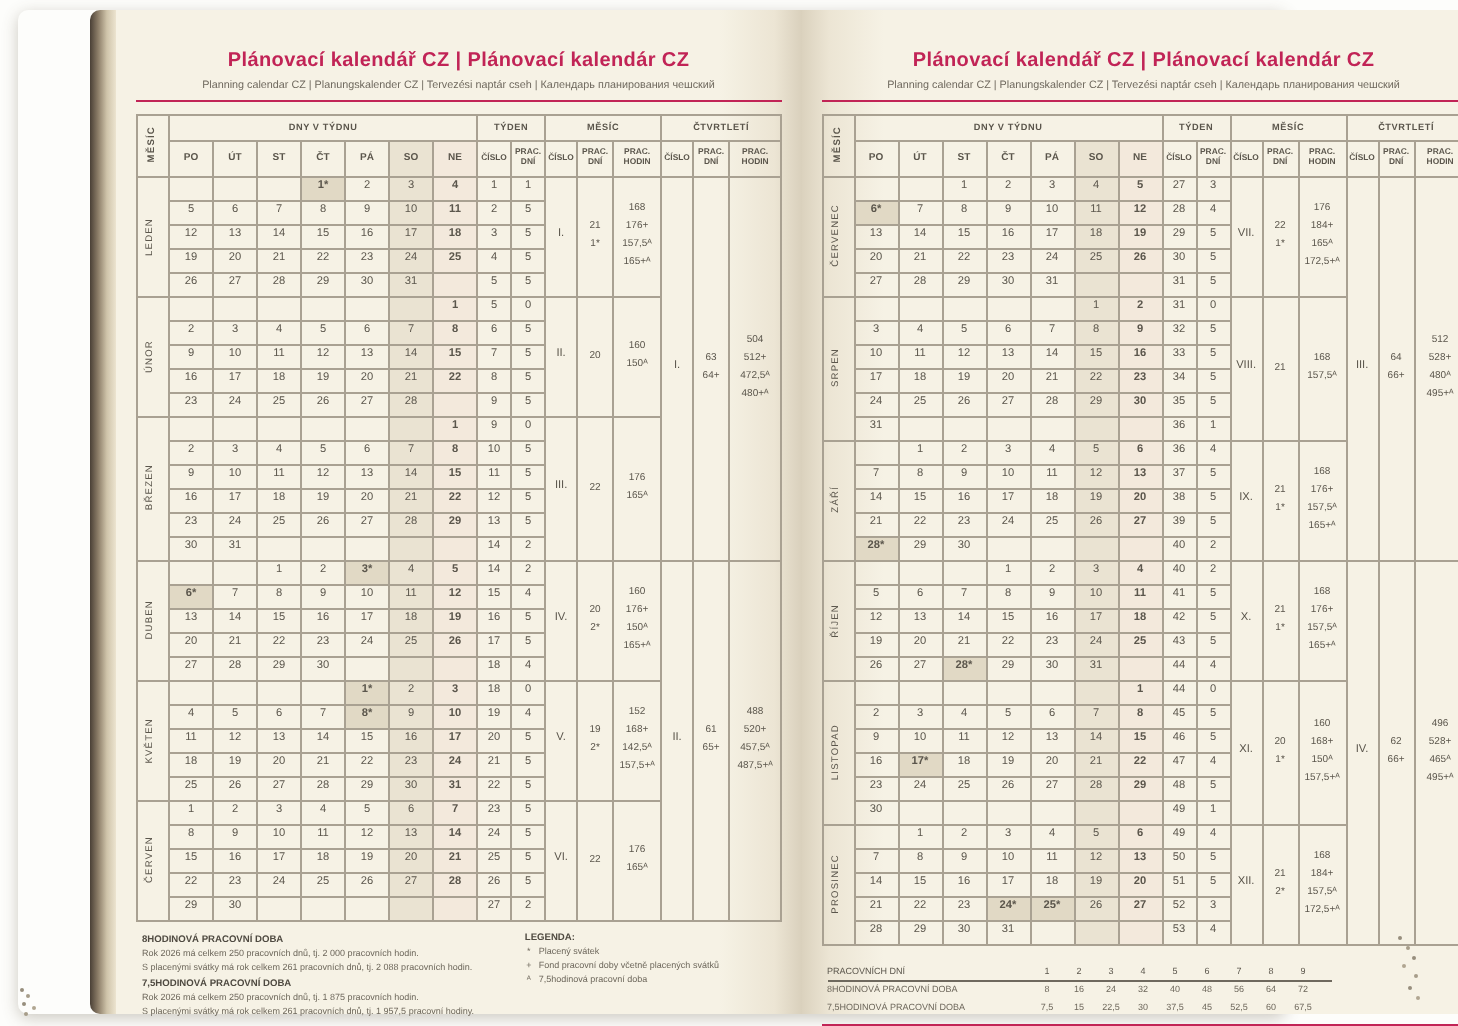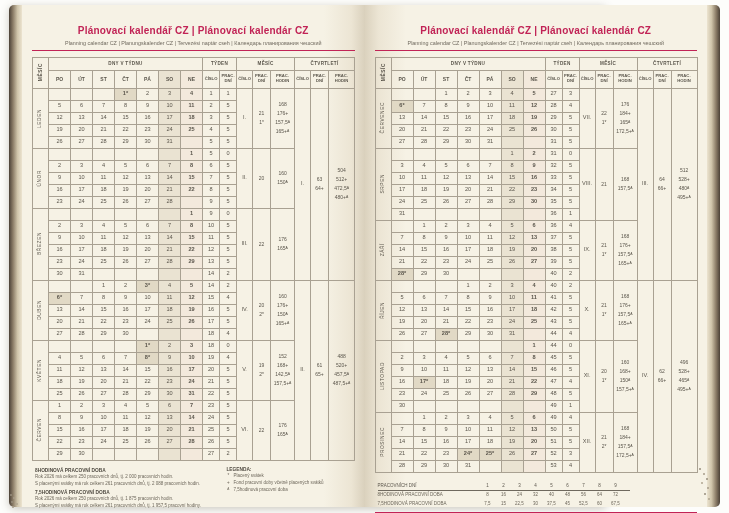--- a/index.html
+++ b/index.html
@@ -2,21 +2,21 @@
 <html><head>
 <meta charset="utf-8">
 <style>
   html,body{margin:0;padding:0;}
   body{
     width:729px;height:513px;position:relative;overflow:hidden;
     background:#fdfdfb;font-family:"Liberation Sans",sans-serif;
   }
   .book{
     position:absolute;left:9px;top:5px;width:598px;height:502px;
-    display:flex;border-radius:5px;box-shadow:0 2px 8px rgba(90,80,60,.30);
+    display:flex;border-radius:5px;box-shadow:0 2px 8px rgba(90,80,60,.30);padding-left:36px;
   }
   .edge{width:13px;flex:0 0 13px;}
   .edge.left{
     background:linear-gradient(to right,#4a4036,#8a7b66 30%,#cfc4aa 65%,#ece4d0);
     border-radius:5px 0 0 5px;
   }
   .edge.right{
     background:linear-gradient(to left,#4a4036,#8a7b66 30%,#cfc4aa 65%,#ece4d0);
     border-radius:0 5px 5px 0;
   }

